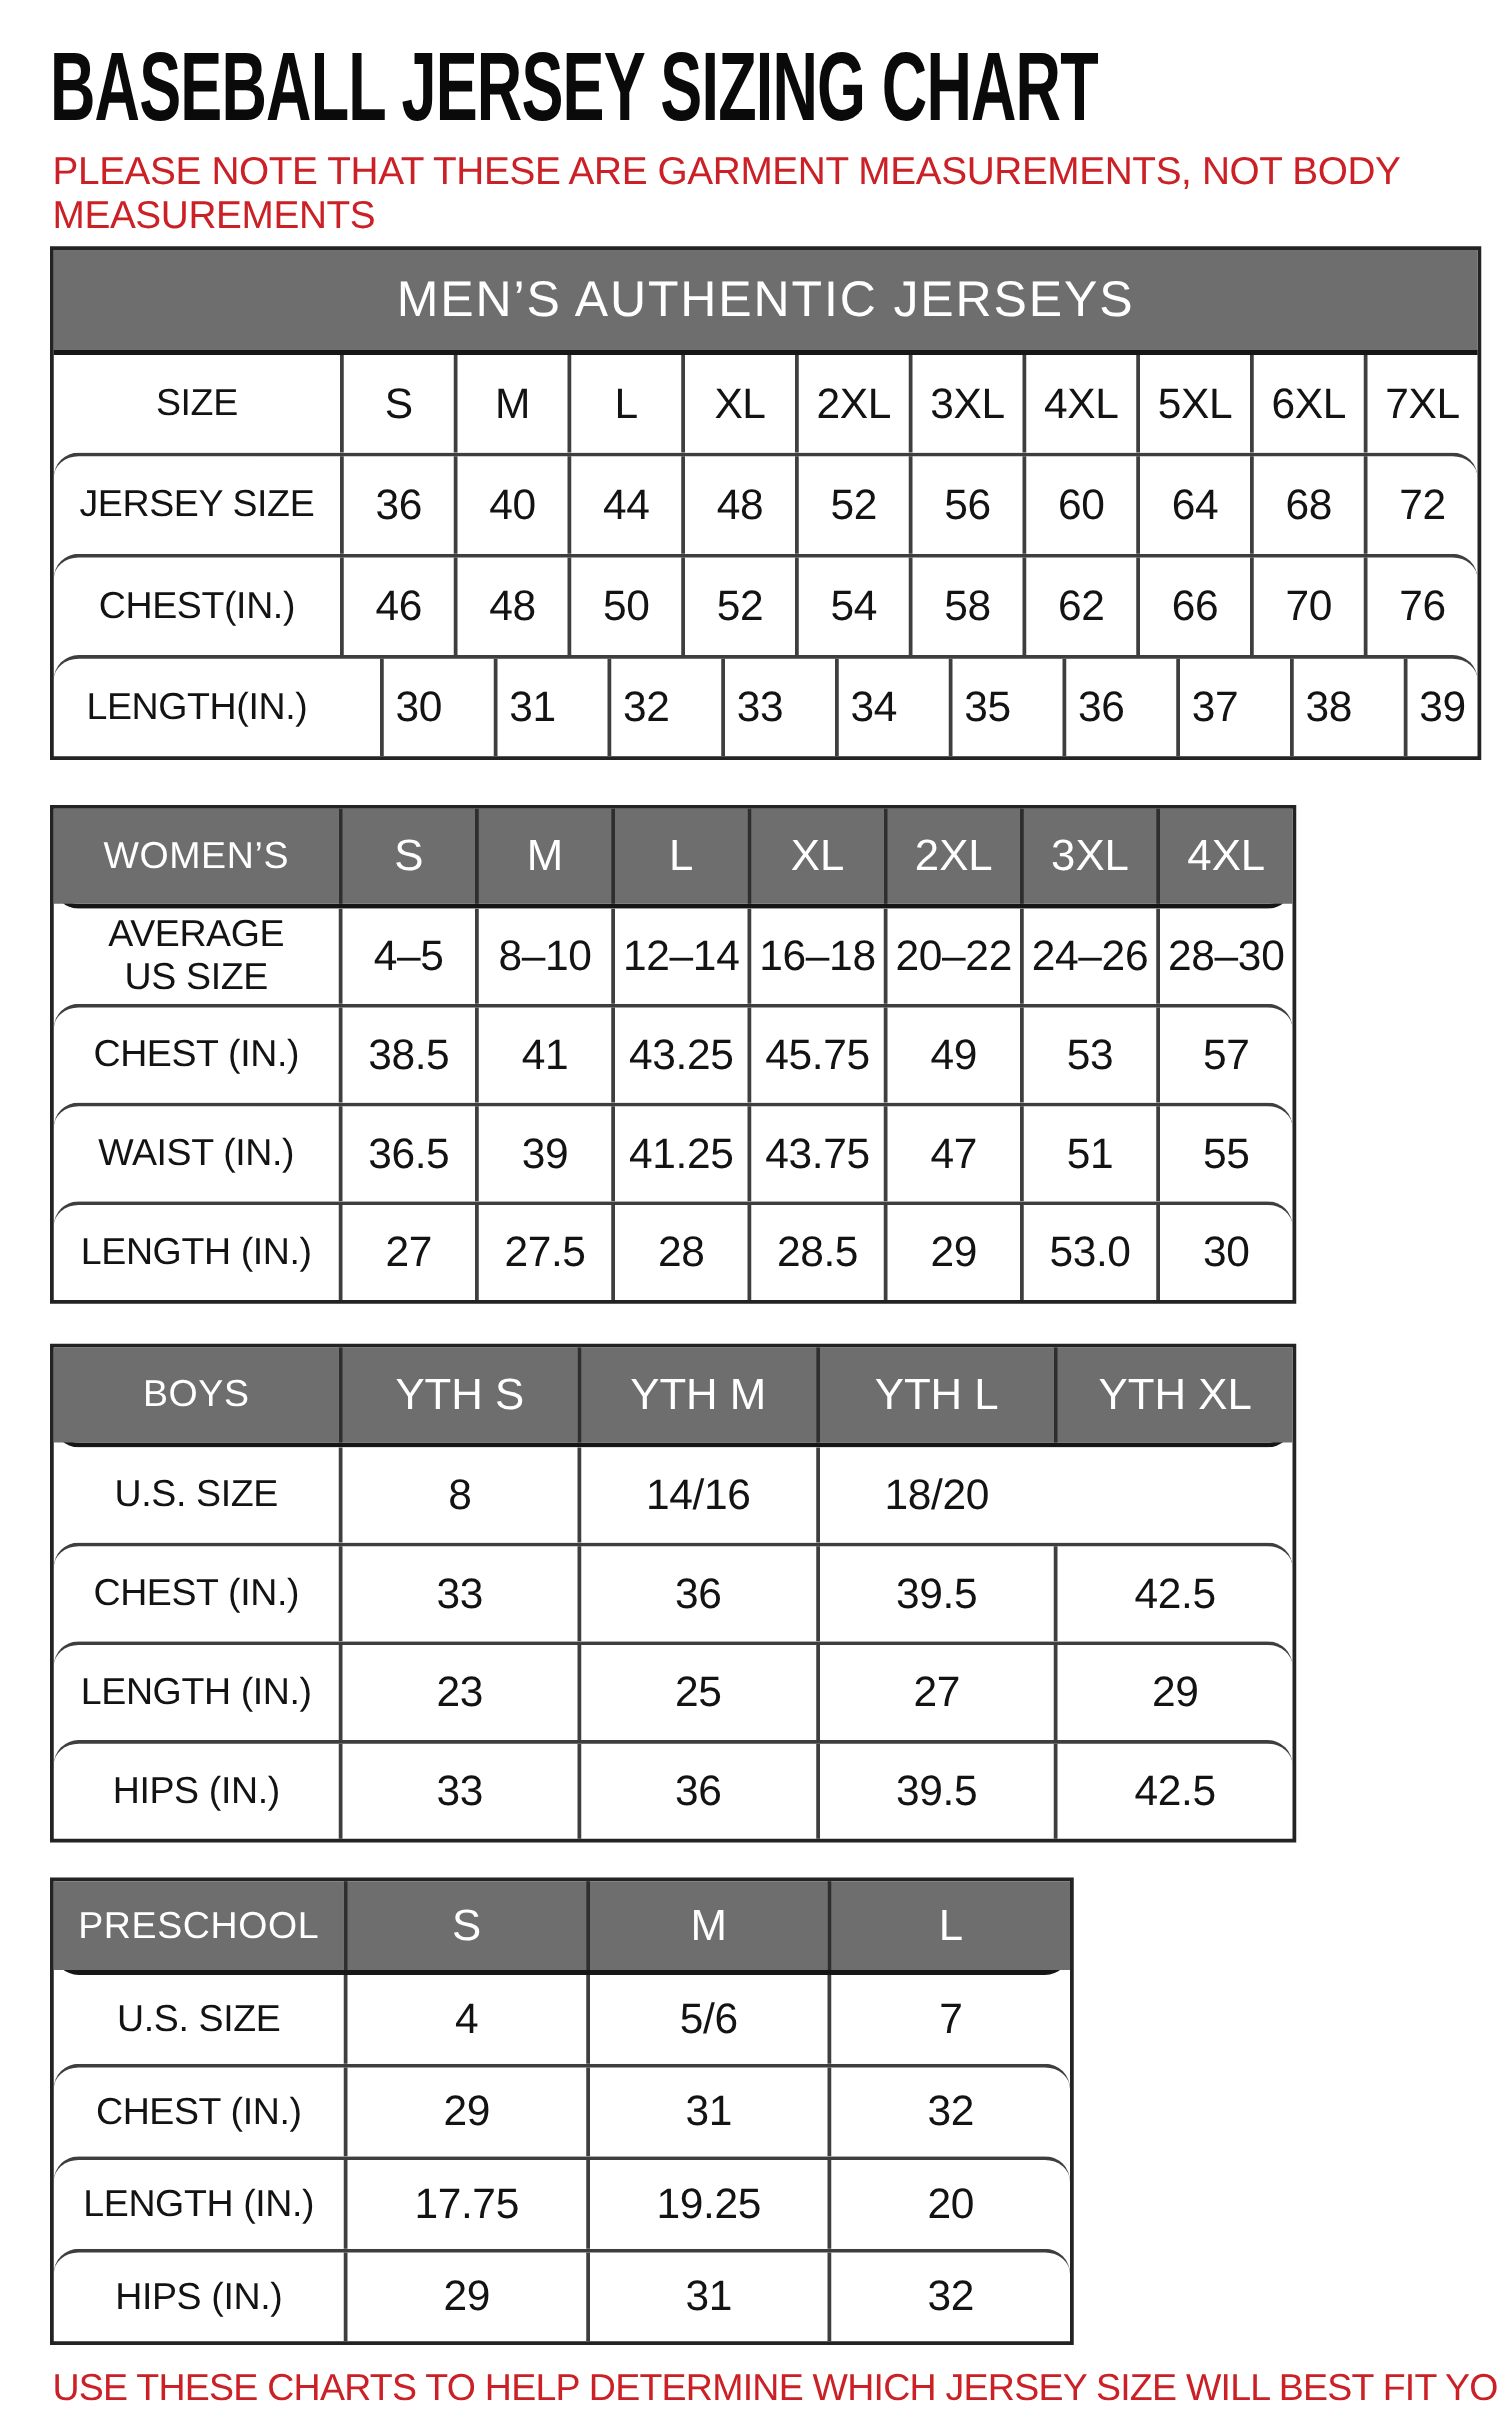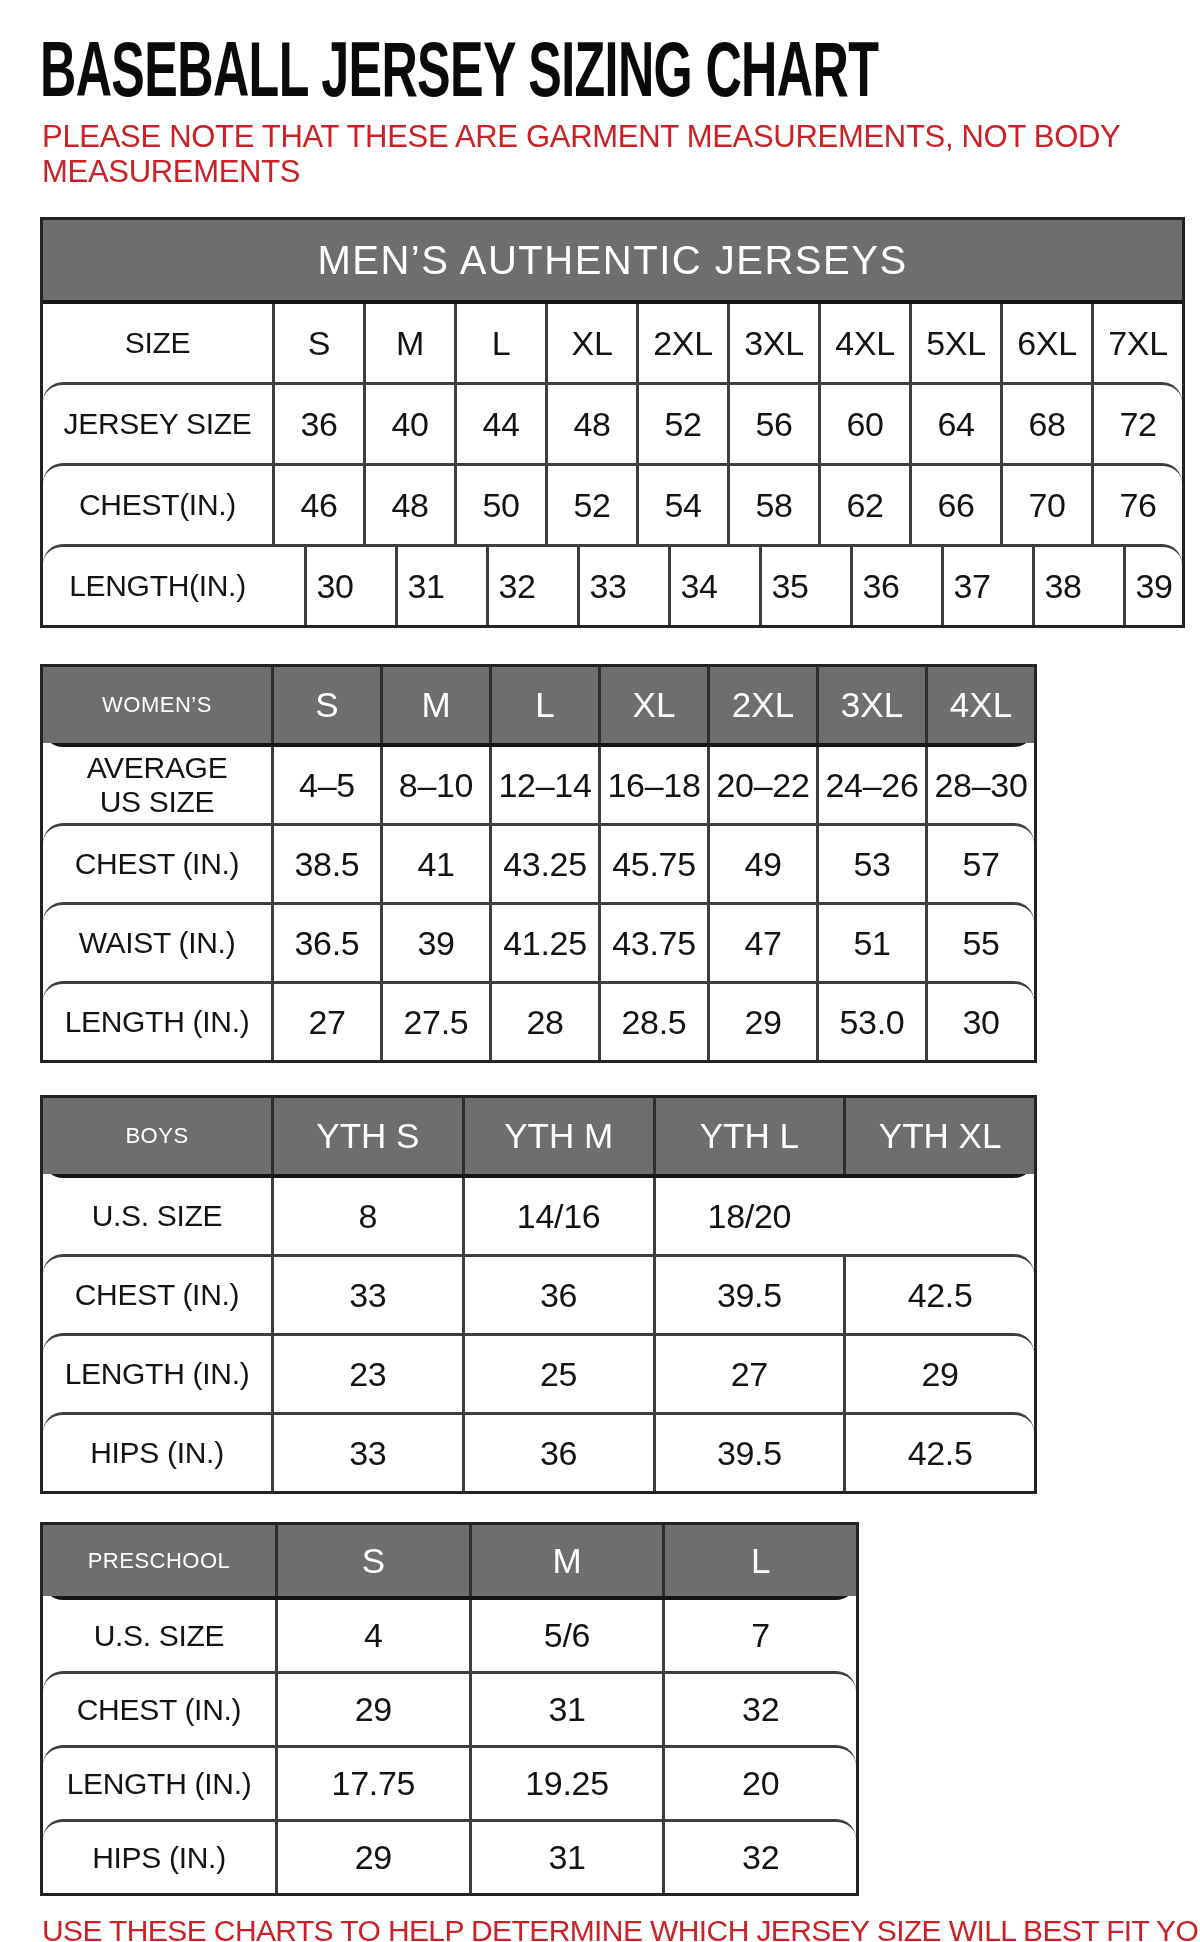--- a/index.html
+++ b/index.html
@@ -23,40 +23,40 @@
     margin: 14px 0 0 2px; color: var(--red); font-size: 31px;
     line-height: 1.12; width: 1080px; letter-spacing: -0.3px;
   }
   .footer {
     margin: 18px 0 0 2px; color: var(--red); font-size: 30px;
     letter-spacing: -0.6px; white-space: nowrap;
   }
 
   
   .tbl { border: 3px solid #232323; background: #fff; }
-  .tbl-mens      { width: 1145px; margin-top: 28px; --label: 229px; --rowh: 78px; }
+  .tbl-mens      { width: 1145px; margin-top: 8px; --label: 229px; --rowh: 78px; }
   .tbl-womens    { width: 997px;  margin-top: 36px; --label: 228px; --rowh: 76px; }
   .tbl-boys      { width: 997px;  margin-top: 32px; --label: 228px; --rowh: 76px; }
   .tbl-preschool { width: 819px;  margin-top: 28px; --label: 232px; --rowh: 71px; }
 
   .banner {
     height: 84px; background: var(--gray); color: #fff;
     display: flex; align-items: center; justify-content: center;
     border-bottom: 4px solid #161616;
   }
   .banner span { font-size: 40px; letter-spacing: 1.5px; }
 
   .row { display: grid; border-radius: 20px; }
   .header-row { border-bottom: 4px solid #161616; }
   .hc {
     height: var(--rowh); background: var(--gray); color: #ffffff;
     display: flex; align-items: center; justify-content: center;
     font-size: 35px; border-left: 3px solid #2e2e2e;
   }
-  .hc.label-cell { font-size: 22px; letter-spacing: 0.5px; }
+  .hc.label-cell { font-size: 30px; letter-spacing: 0.5px; }
   .hc:first-child { border-left: none; }
 
   .body-row + .body-row { border-top: 3px solid #3e3e3e; }
   .c {
     height: var(--rowh); display: flex; align-items: center; justify-content: center;
     font-size: 34px; color: #131313; border-left: 3px solid #3e3e3e;
     letter-spacing: -0.3px;
   }
   .c.label-cell {
     border-left: none; font-size: 30px; white-space: pre-line;

